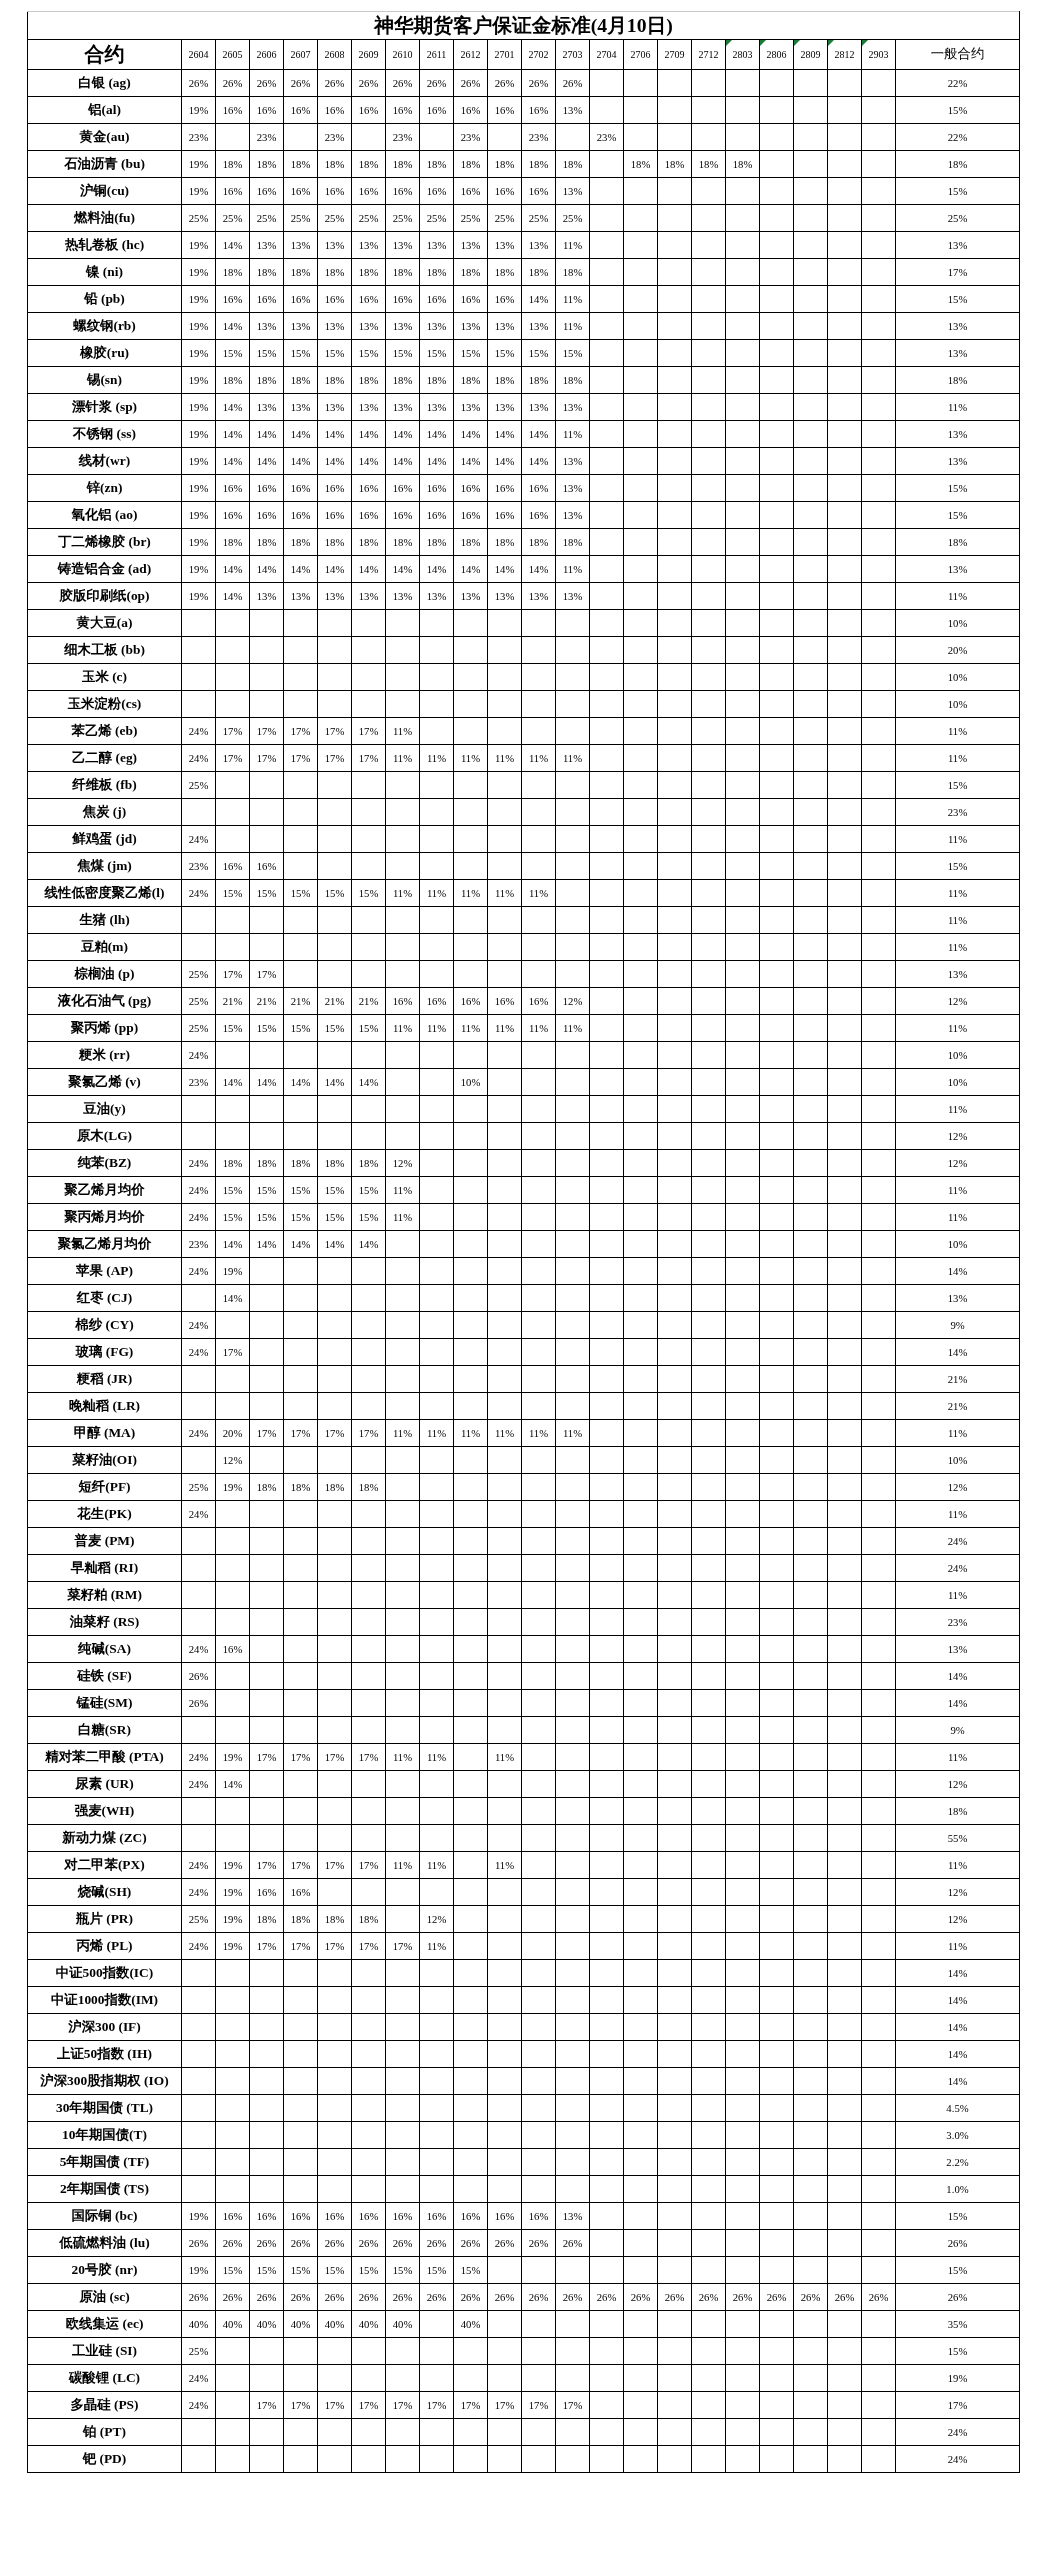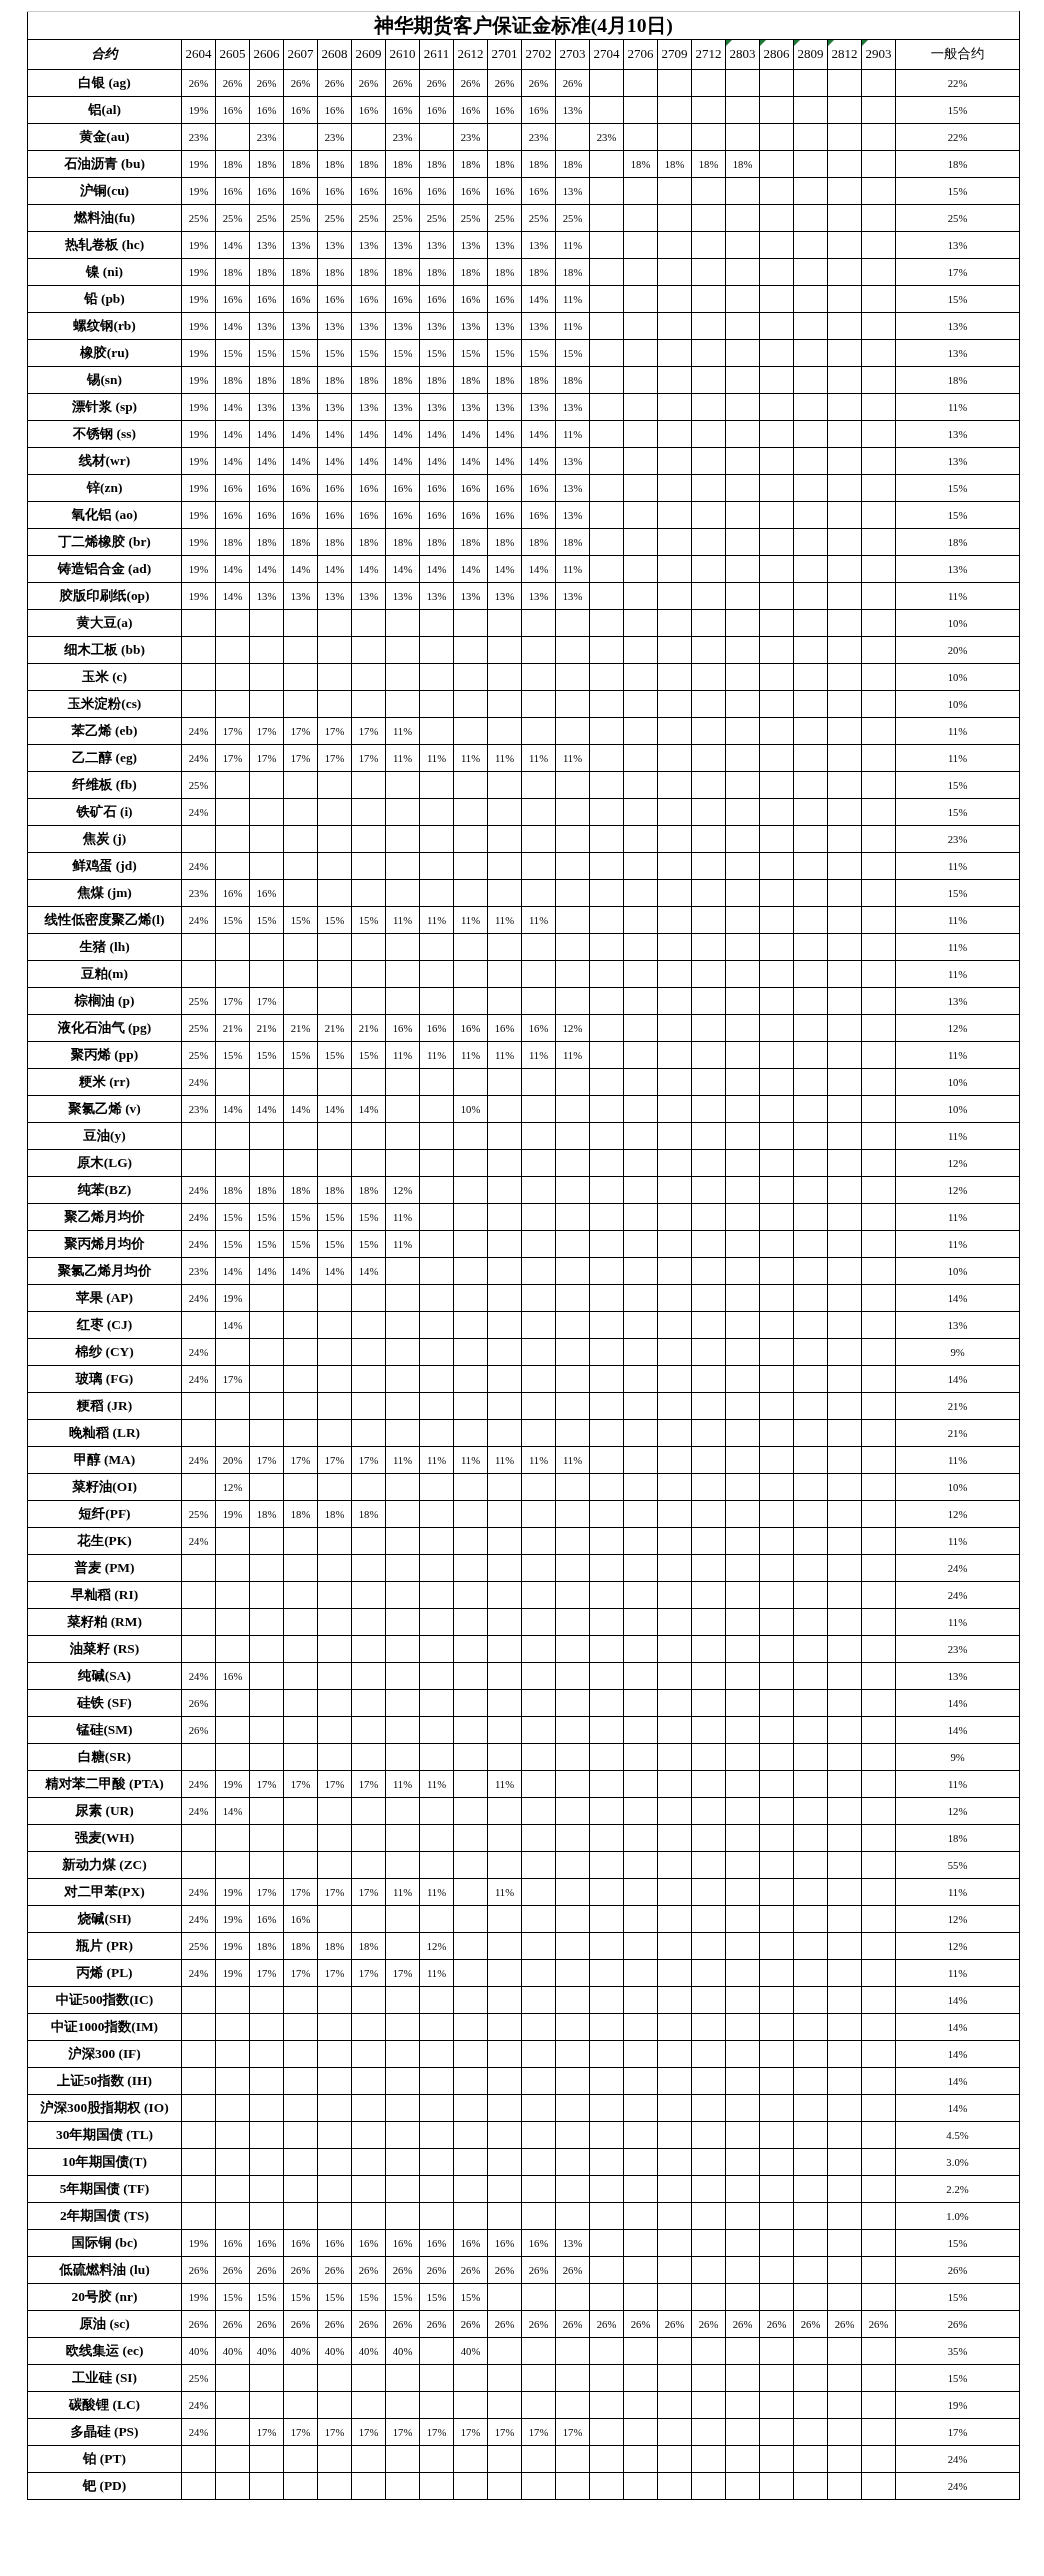--- a/index.html
+++ b/index.html
@@ -12,22 +12,22 @@
   #margin-table{border:1.8px solid #000;}
   #margin-table th,#margin-table td{
     border:0.9px solid #000;padding:0;text-align:center;vertical-align:middle;
     overflow:hidden;white-space:nowrap;
   }
   .title-cell{
     height:27px;font-size:19.7px;font-weight:bold;text-align:center;
     border:0.9px solid #000;border-top:0.9px solid #c9c9c9 !important;
     border-left:0.9px solid #000;
   }
-  .head-row th{height:29px;font-size:13px;font-weight:normal;position:relative;}
-  th.contract-head{text-align:left;padding-left:5.4px;font-size:13px;font-weight:bold;font-style:italic;}
+  .head-row th{height:29px;font-size:10px;font-weight:normal;position:relative;}
+  th.contract-head{text-align:left;padding-left:5.4px;font-size:20px;font-weight:bold;}
   th.general-head{font-size:13.4px;}
   td.name-cell{
     text-align:left;padding-left:3.6px;font-weight:bold;font-size:13.4px;
     border-right:1.8px solid #000 !important;
   }
   th.contract-head{border-right:1.8px solid #000 !important;}
   td.val-cell{font-size:10.7px;}
   td.gen-cell{font-size:10.7px;border-left:1.8px solid #000 !important;}
   th.general-head{border-left:1.8px solid #000 !important;}
   #margin-table tbody td{height:26px;}
@@ -767,45 +767,20 @@
           <td class="val-cell"></td>
           <td class="val-cell"></td>
           <td class="val-cell"></td>
           <td class="val-cell"></td>
           <td class="val-cell"></td>
           <td class="val-cell"></td>
           <td class="val-cell"></td>
           <td class="gen-cell">15%</td>
         </tr>
         <tr>
-          <td class="name-cell">铁矿石 (i)</td>
-          <td class="val-cell">24%</td>
-          <td class="val-cell"></td>
-          <td class="val-cell"></td>
-          <td class="val-cell"></td>
-          <td class="val-cell"></td>
-          <td class="val-cell"></td>
-          <td class="val-cell"></td>
-          <td class="val-cell"></td>
-          <td class="val-cell"></td>
-          <td class="val-cell"></td>
-          <td class="val-cell"></td>
-          <td class="val-cell"></td>
-          <td class="val-cell"></td>
-          <td class="val-cell"></td>
-          <td class="val-cell"></td>
-          <td class="val-cell"></td>
-          <td class="val-cell"></td>
-          <td class="val-cell"></td>
-          <td class="val-cell"></td>
-          <td class="val-cell"></td>
-          <td class="val-cell"></td>
-          <td class="gen-cell">15%</td>
-        </tr>
-        <tr>
           <td class="name-cell">焦炭 (j)</td>
           <td class="val-cell"></td>
           <td class="val-cell"></td>
           <td class="val-cell"></td>
           <td class="val-cell"></td>
           <td class="val-cell"></td>
           <td class="val-cell"></td>
           <td class="val-cell"></td>
           <td class="val-cell"></td>
           <td class="val-cell"></td>

